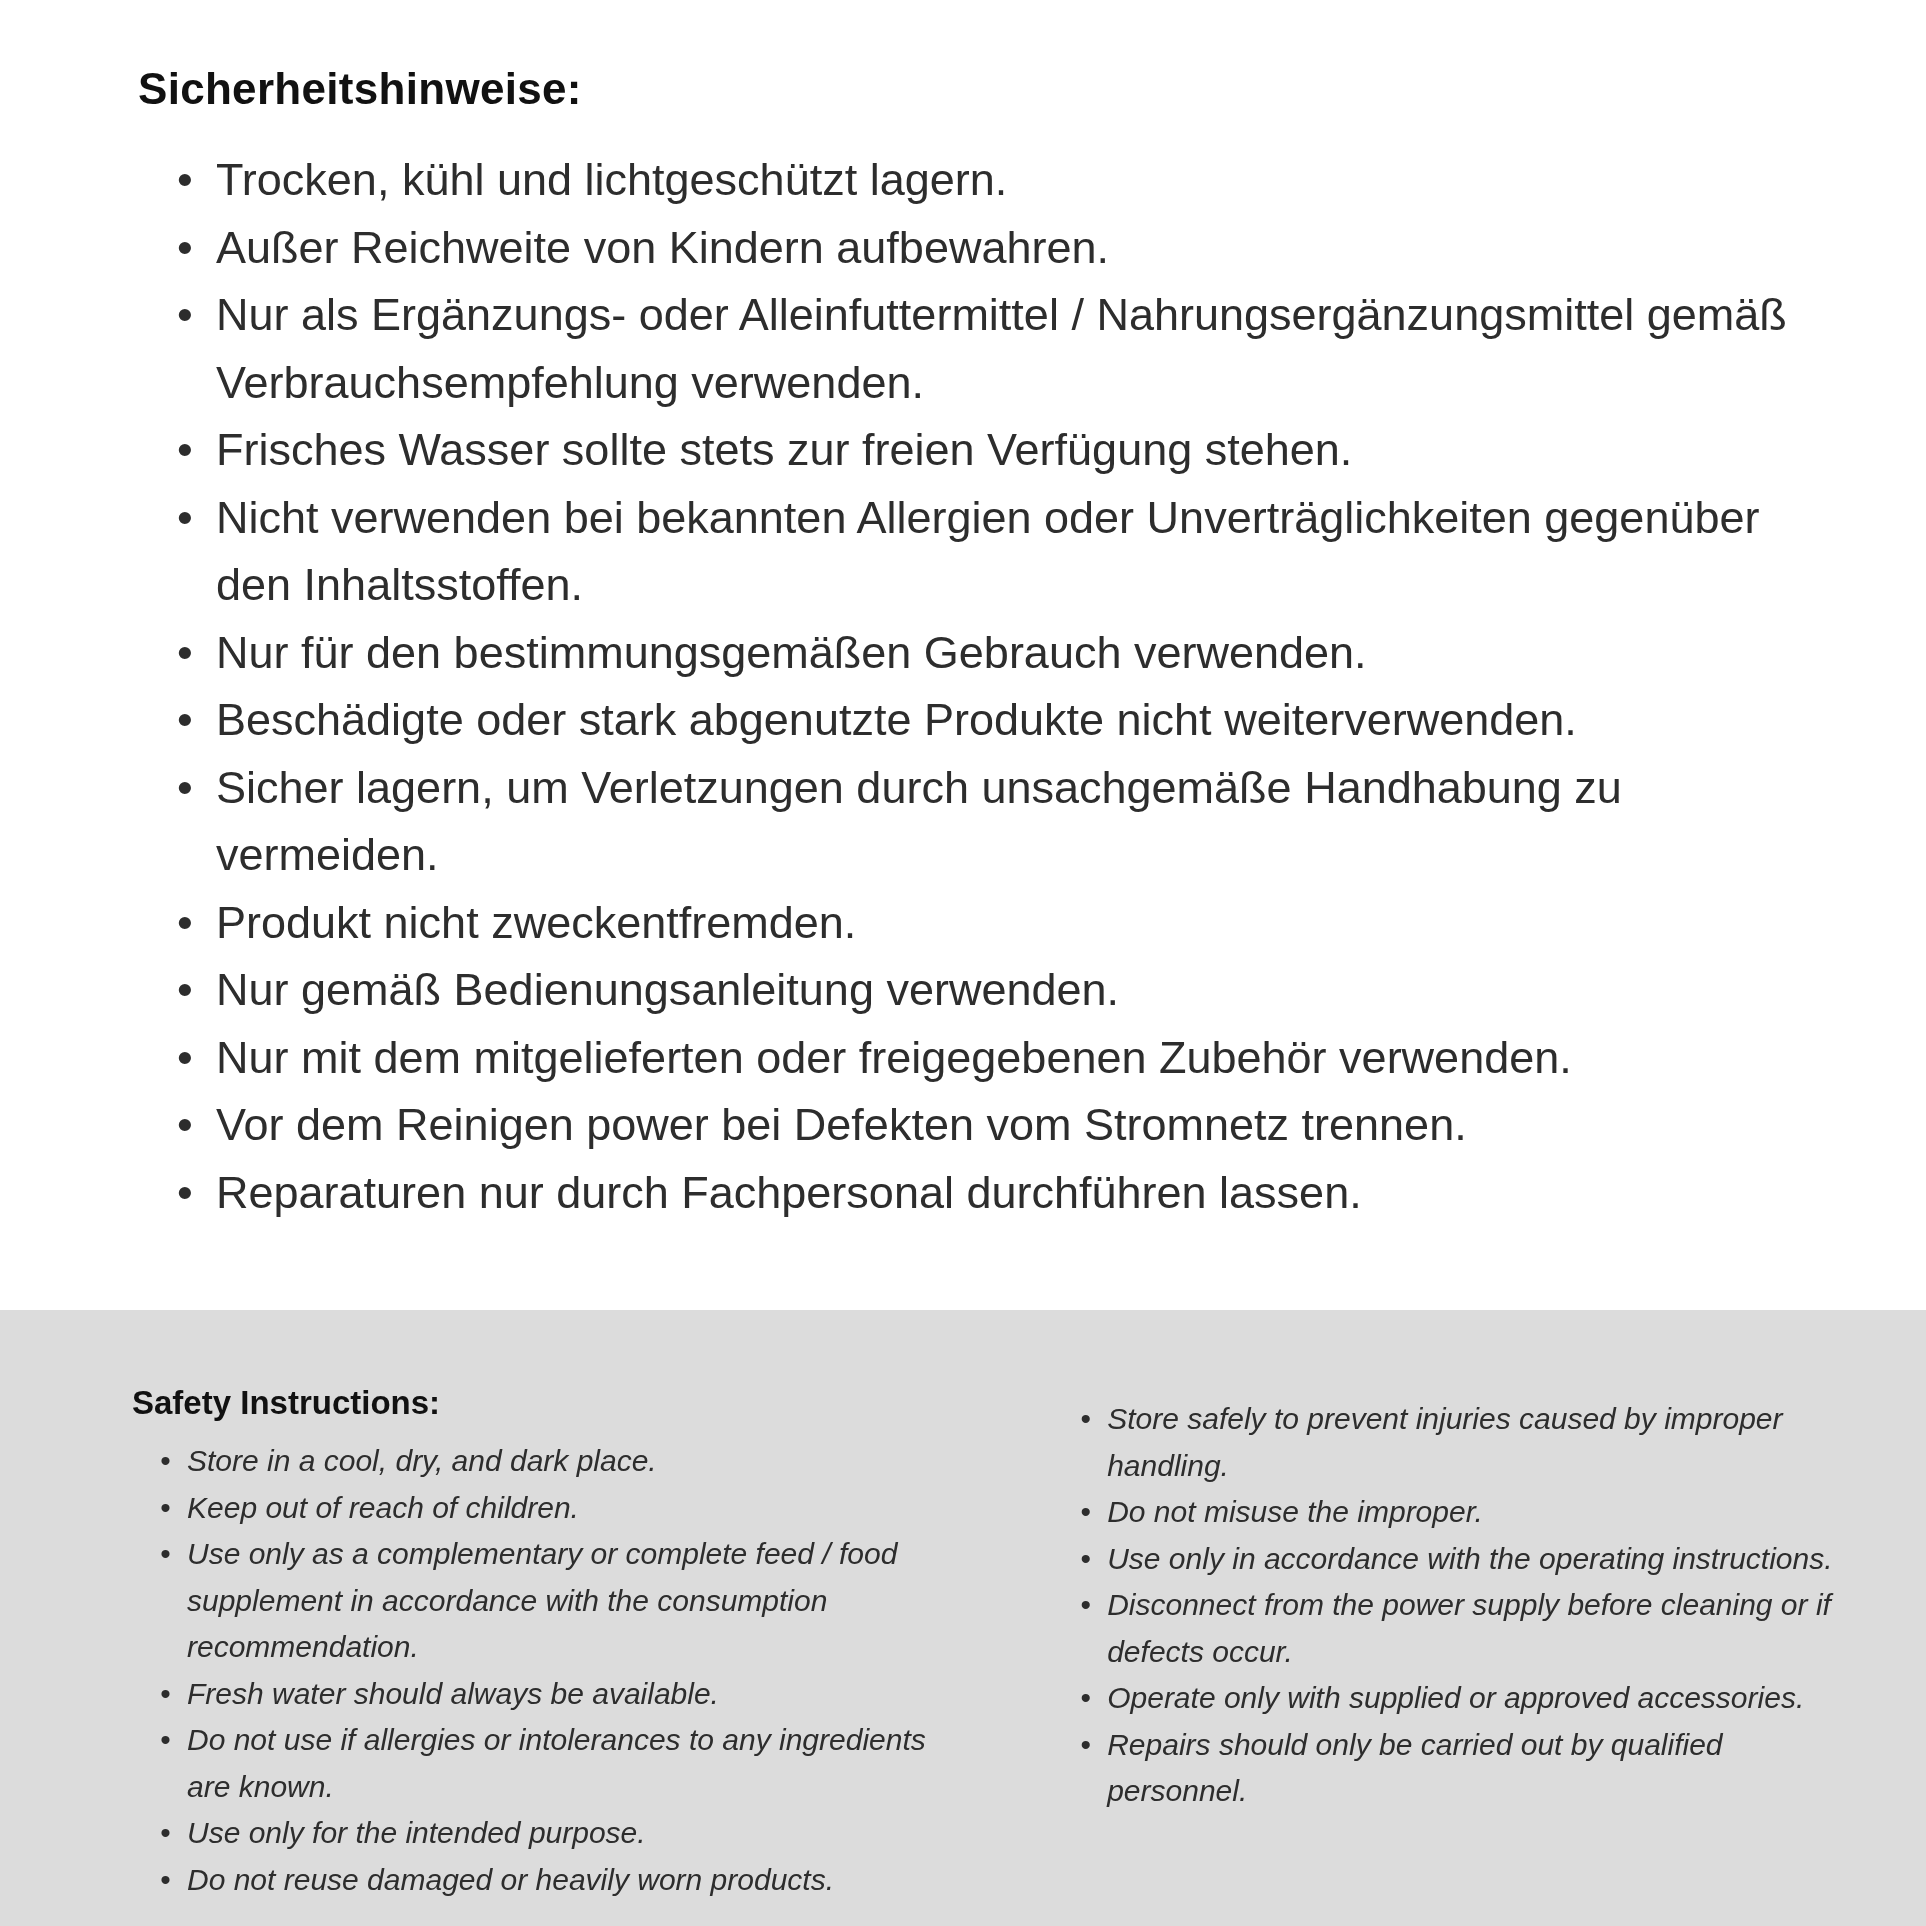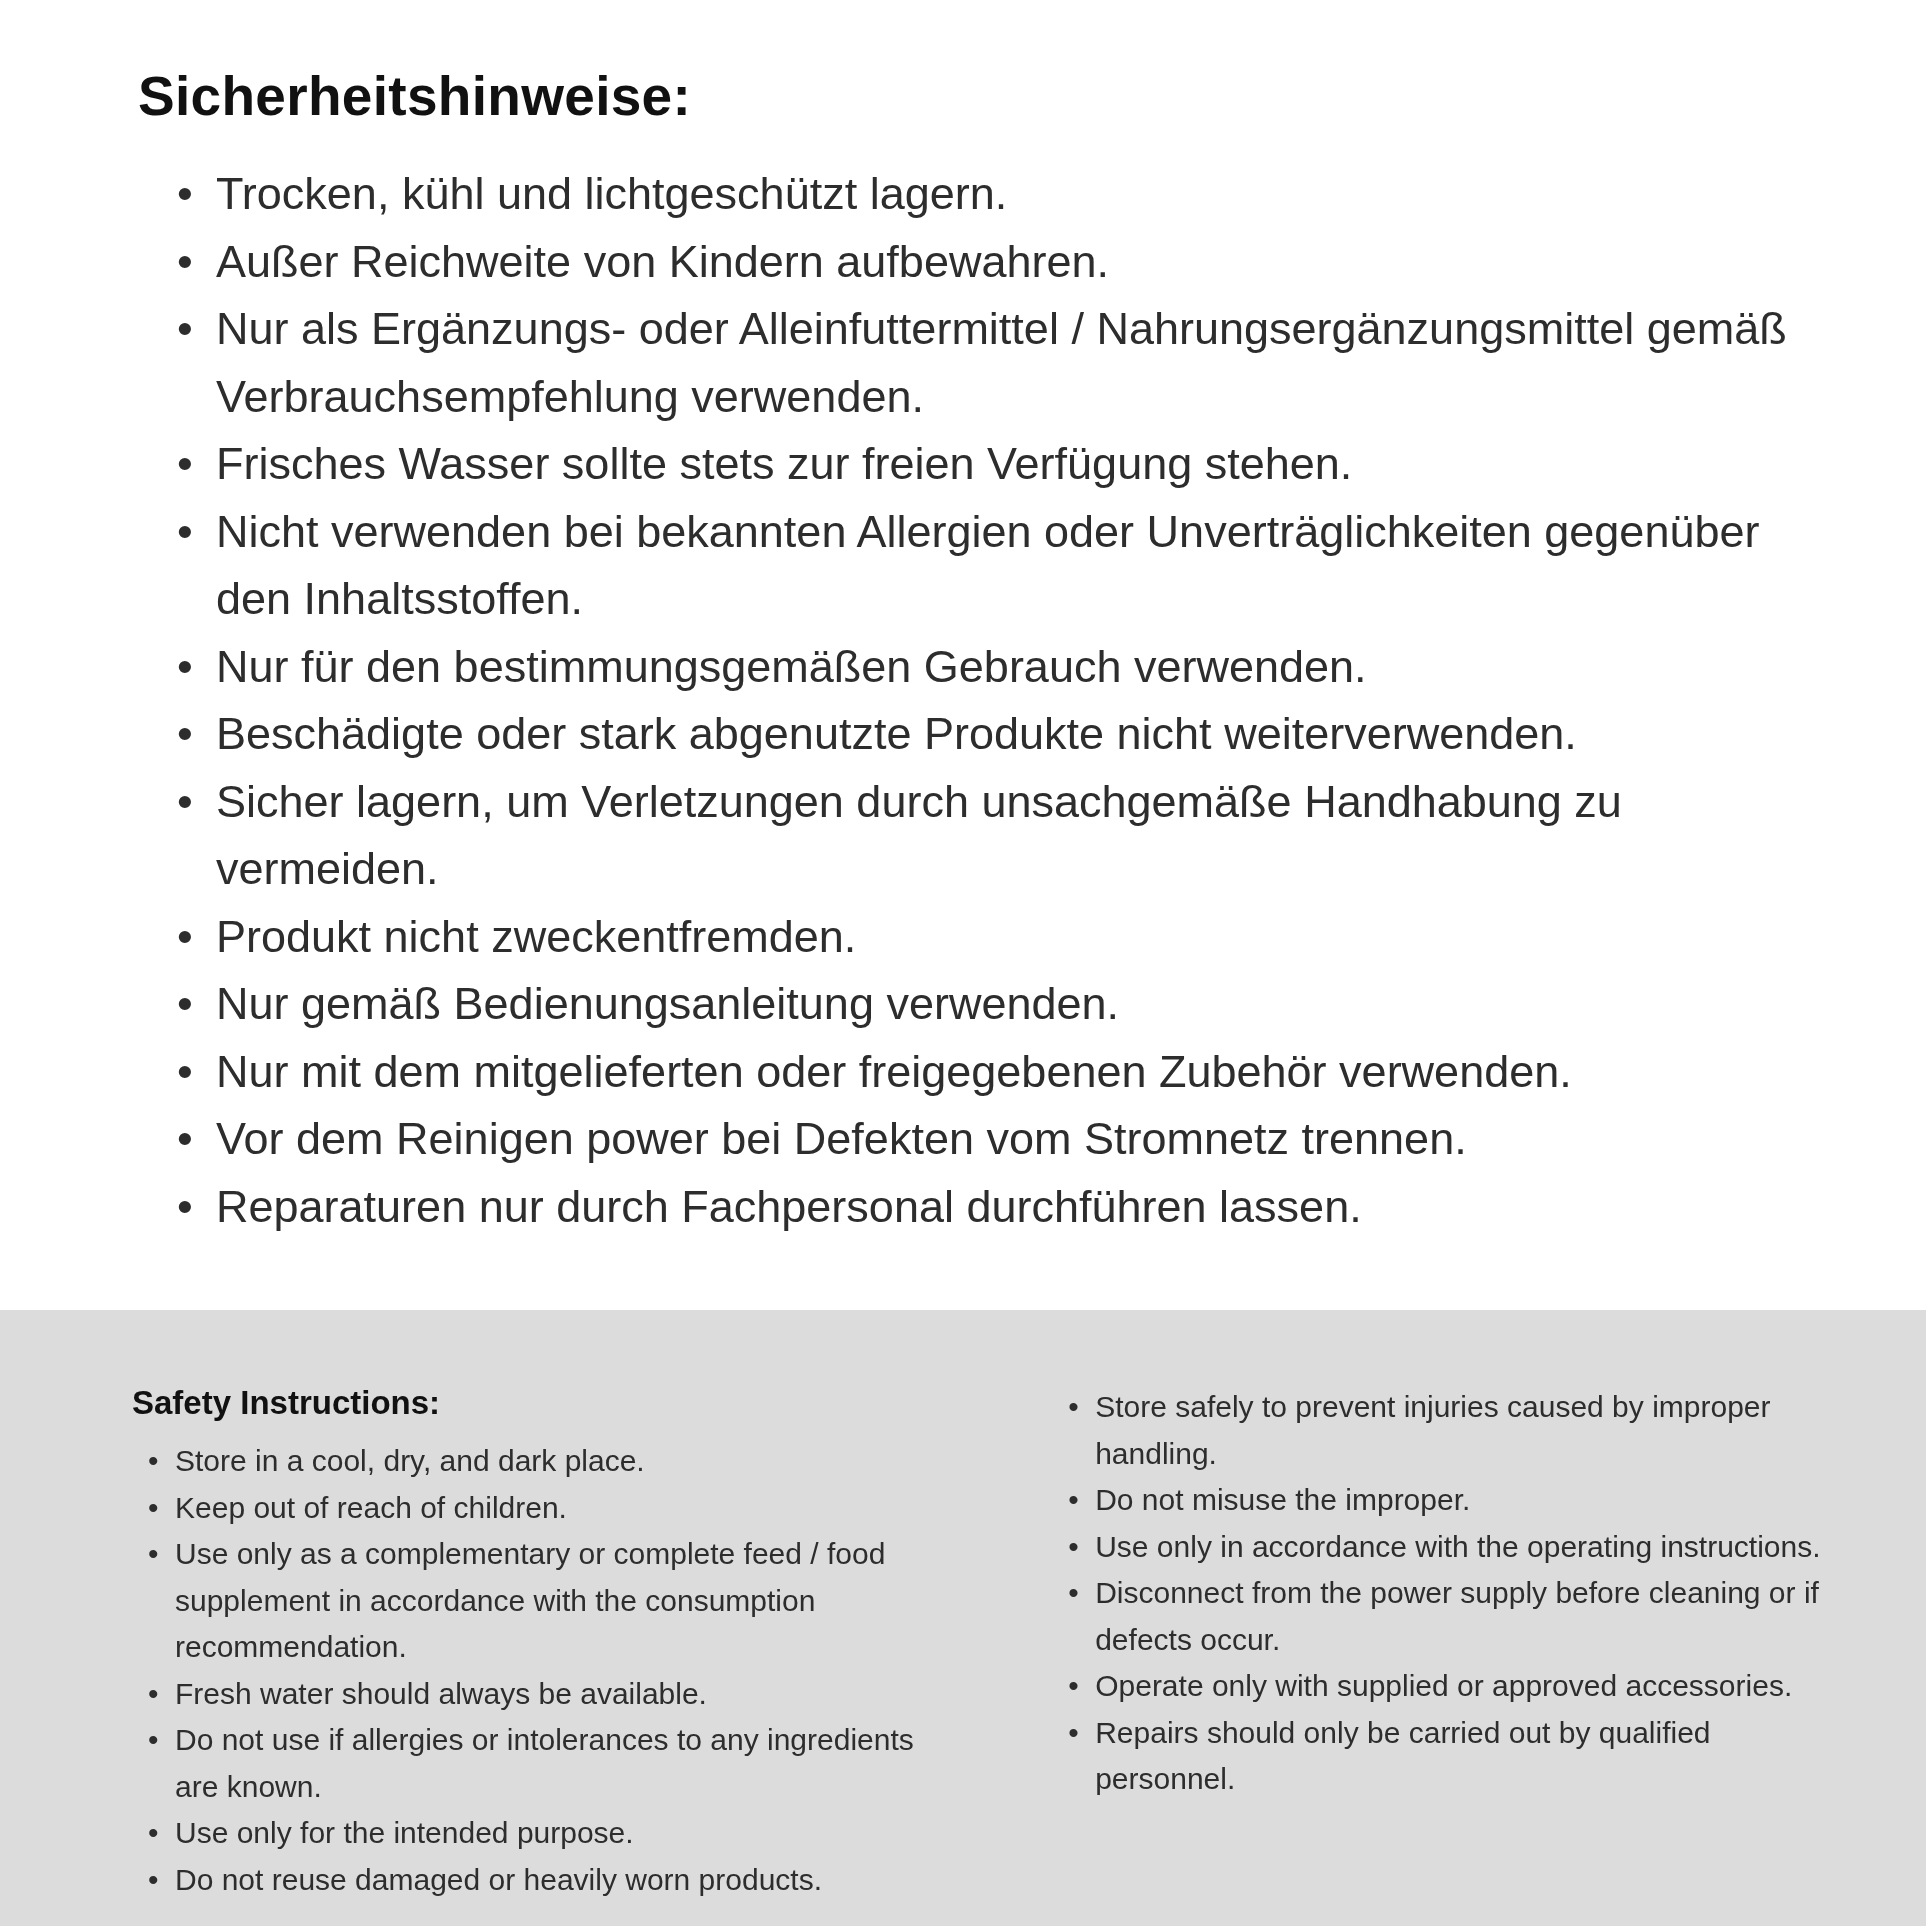--- a/index.html
+++ b/index.html
@@ -23,21 +23,21 @@
   }
 
   
   .de-section {
     height: 1310px;
     box-sizing: border-box;
     padding: 64px 109px 0 138px;
     background: #ffffff;
   }
   .de-title {
-    font-size: 55px;
+    font-size: 44px;
     font-weight: 700;
     color: #111111;
     margin: 0 0 32px 0;
     letter-spacing: 0.3px;
   }
   .de-list {
     list-style: none;
     margin: 4px;
     padding: 0 0 0 35px;
     width: 1682px;
@@ -73,22 +73,23 @@
   .en-col.left { width: 892px; }
   .en-col.right { width: 841px; }
   .en-title {
     font-size: 33px;
     font-weight: 700;
     color: #111111;
     margin: 0 0 16px 0;
   }
   .en-list {
     list-style: none;
-    margin: 0;
+    margin: 12px;
     padding: 0 0 0 16px;
+    font-style: italic;
   }
   .en-col.right .en-list { padding-left: 0; }
   .en-list li {
     position: relative;
     font-size: 30px;
     line-height: 1.55;
     color: #2d2d2d;
     padding-left: 27px;
   }
   .en-list li::before {

